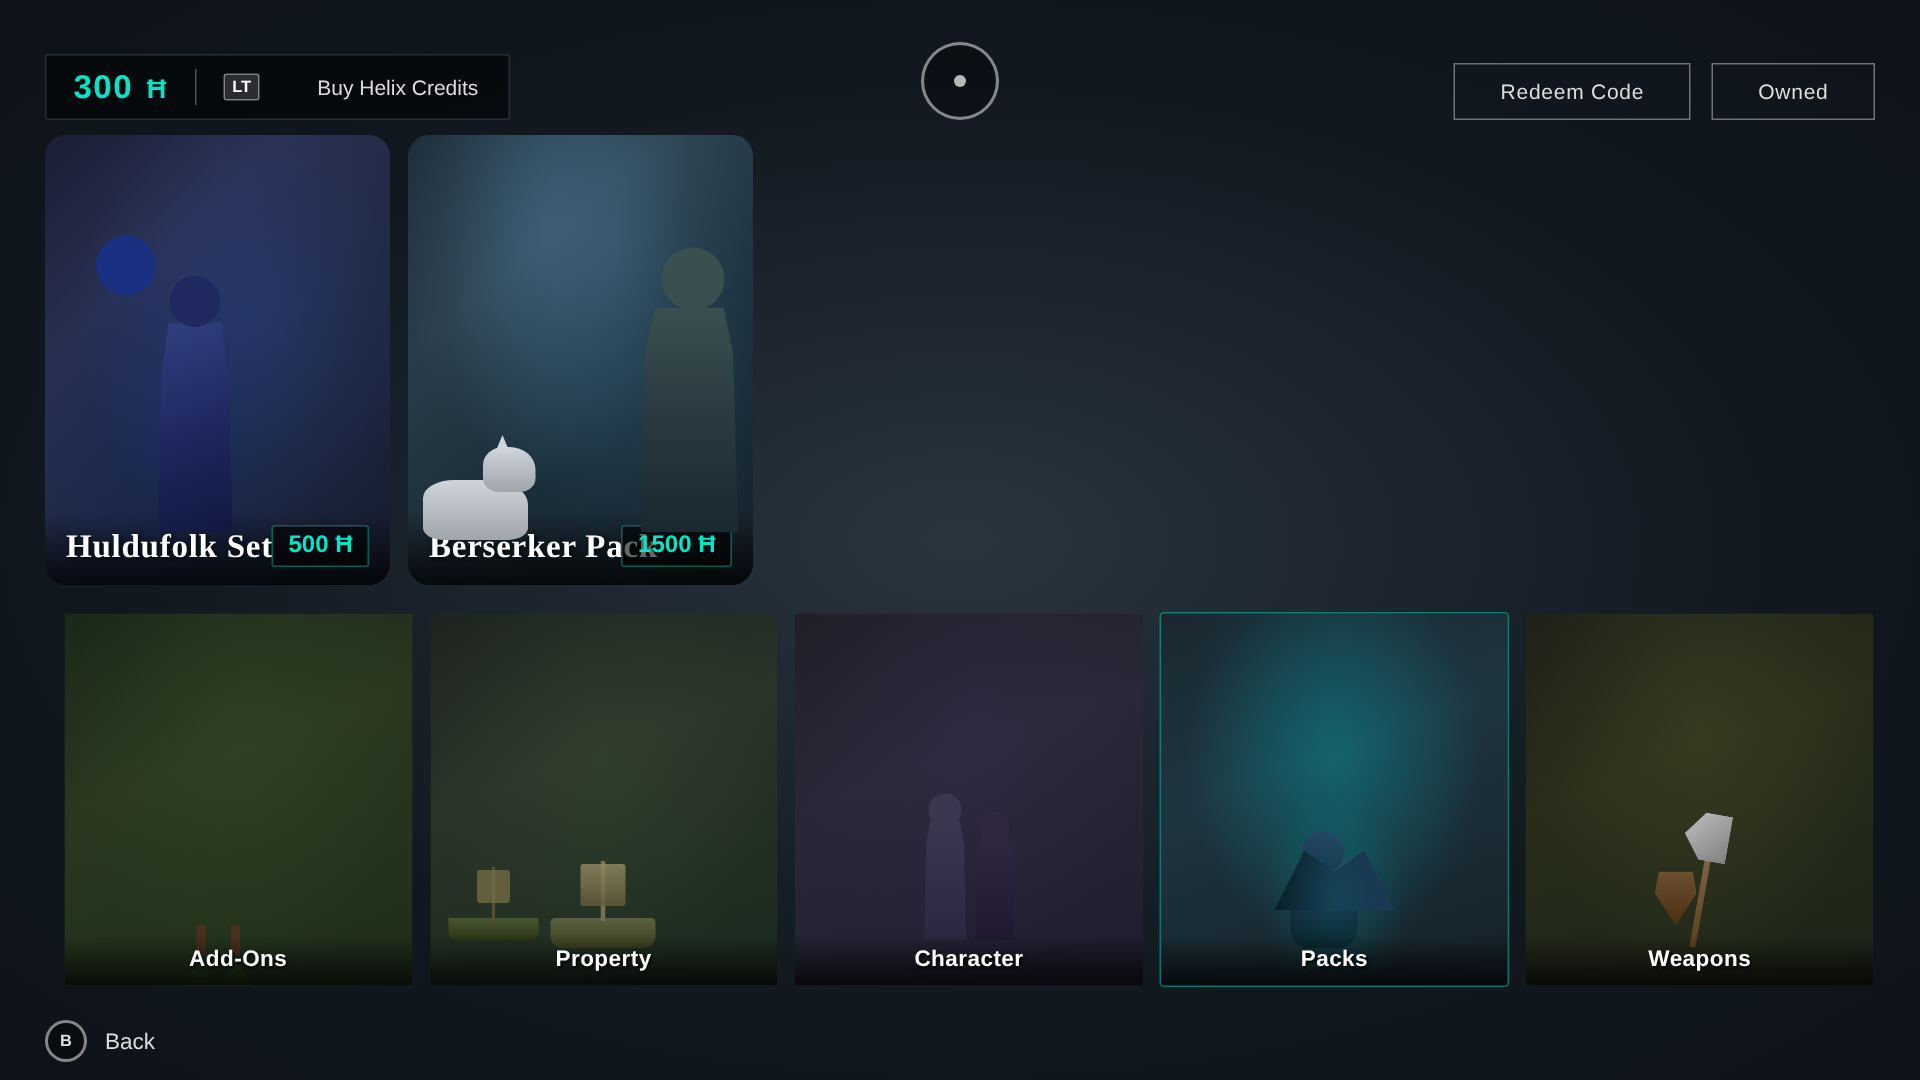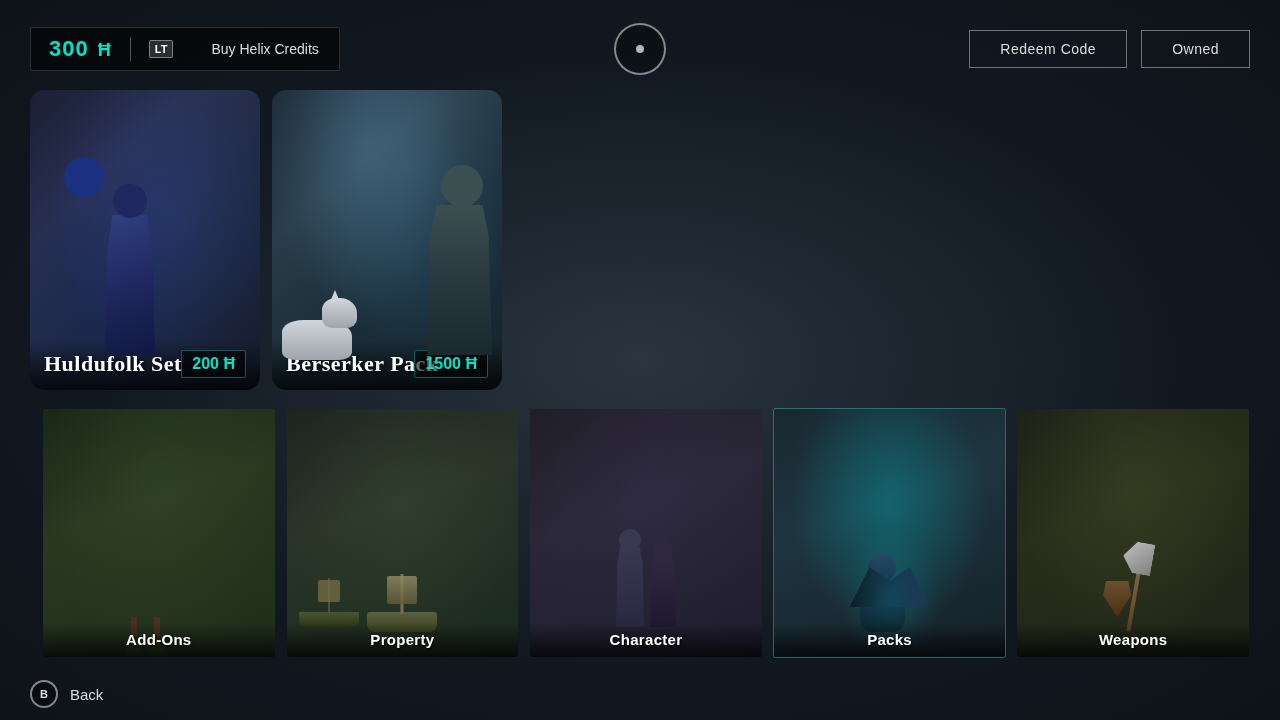--- a/index.html
+++ b/index.html
@@ -28,21 +28,21 @@
       z-index: 1;
       width: 1280px;
       height: 720px;
       display: flex;
       flex-direction: column;
     }
 
     
     .header {
       display: flex;
-      align-items: center;
+      align-items: flex-end;
       padding: 18px 30px 10px 30px;
       position: relative;
       height: 90px;
     }
 
     .credits-section {
       display: flex;
       align-items: center;
       gap: 14px;
       background: rgba(0,0,0,0.55);
@@ -613,21 +613,21 @@
   <div class="carousel-section">
 
     <div class="carousel-item carousel-item-small bg-huldufolk">
       <div class="huldufolk-char1"></div>
       <div class="huldufolk-head1"></div>
       <div class="huldufolk-char2"></div>
       <div class="huldufolk-head2"></div>
       <div class="item-label">
         <div class="item-title">Huldufolk Set</div>
       </div>
-      <div class="item-price">200 Ħ</div>
+      <div class="item-price">500 Ħ</div>
     </div>
 
 
     <div class="carousel-item carousel-item-small bg-berserker">
       <div class="berserk-wolf">
         <div class="berserk-wolf-body"></div>
         <div class="berserk-wolf-head">
           <div style="position:absolute;top:-8px;left:8px;width:10px;height:12px;background:#d0d5dc;clip-path:polygon(50% 0%,100% 100%,0% 100%);"></div>
         </div>
       </div>

